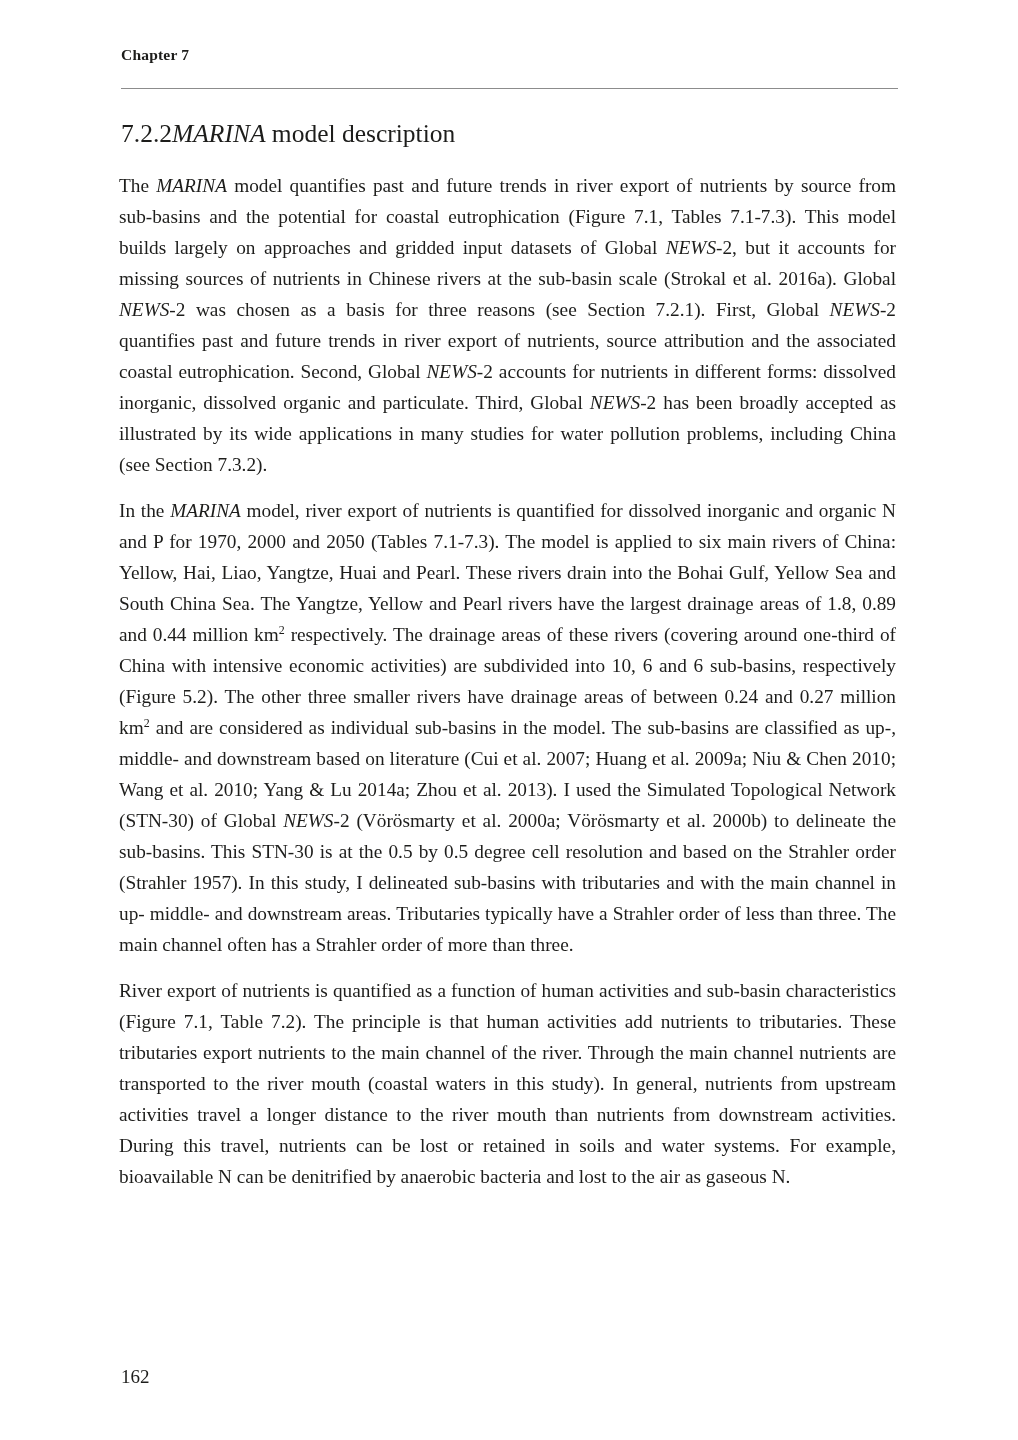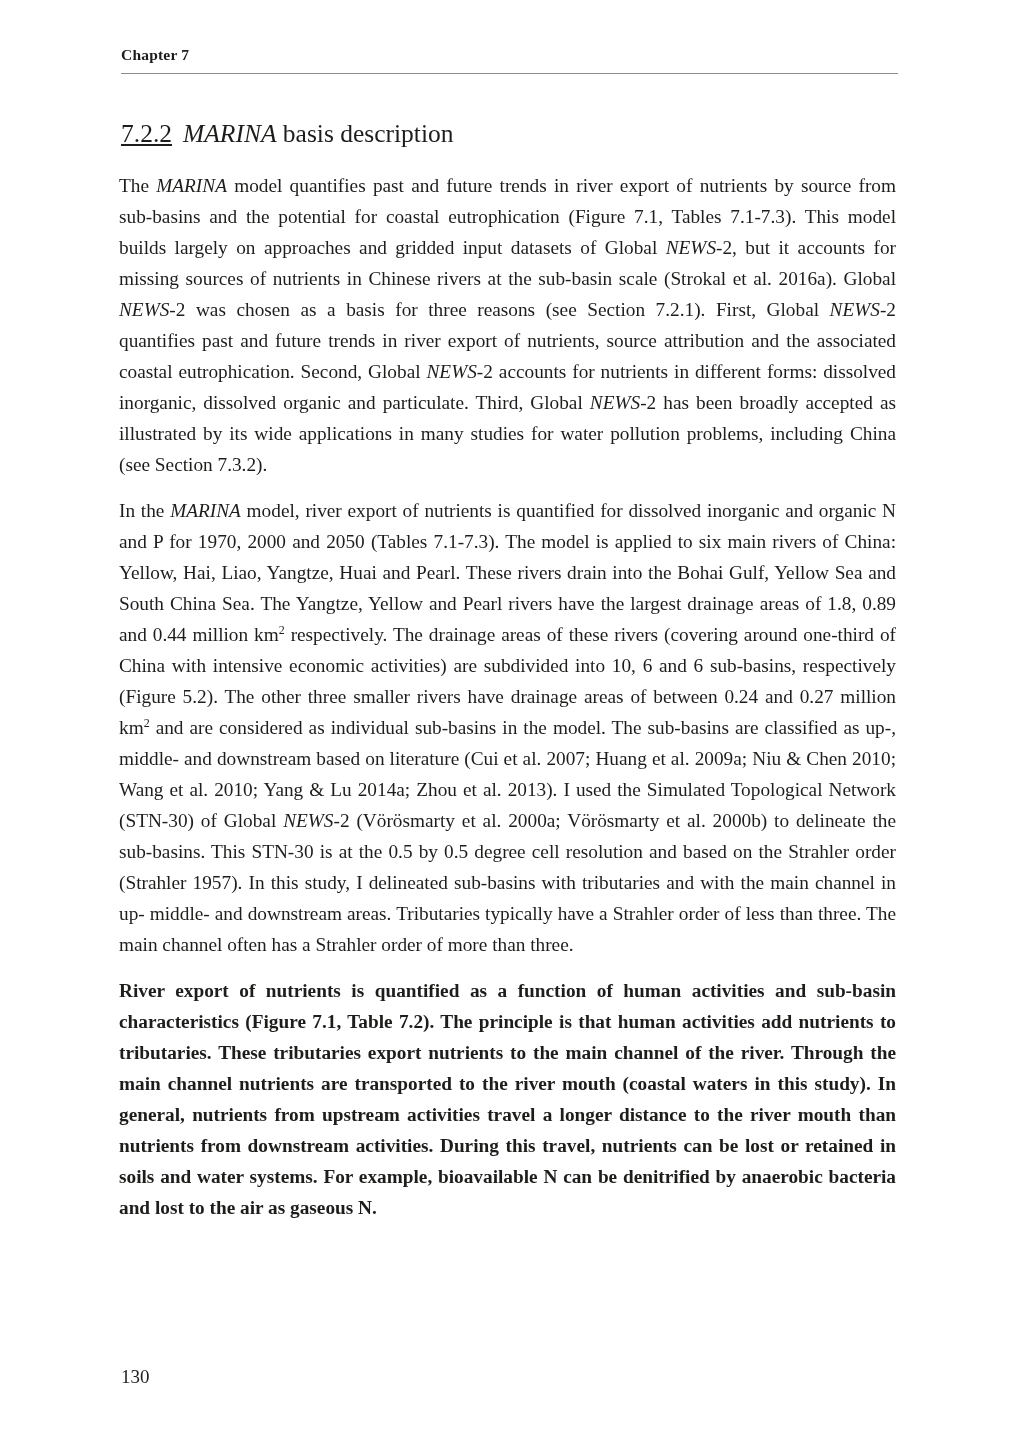--- a/index.html
+++ b/index.html
@@ -21,51 +21,48 @@
     background: #ffffff;
   }
   .chapter-header {
     position: absolute;
     left: 121px;
     top: 46px;
     width: 777px;
     font-size: 15.5px;
     font-weight: 700;
     letter-spacing: 0.2px;
-    padding-bottom: 9px;
+    padding-bottom: 24px;
     border-bottom: 1px solid #8c8c8c;
   }
   .section-heading {
     position: absolute;
     left: 121px;
     top: 119px;
     width: 777px;
     font-size: 25.5px;
     font-weight: 400;
     white-space: nowrap;
   }
   .section-heading .sec-num {
-    margin-right: 11px;
-    text-decoration: underline;
   }
   .body-text {
     position: absolute;
     left: 119px;
     top: 170px;
     width: 777px;
     font-size: 19.3px;
     line-height: 31px;
     text-align: justify;
   }
   .body-text p {
     margin: 0 0 15px 0;
   }
   .body-text p:last-child {
     margin-bottom: 8px;
-    font-weight: bold;
   }
   i { }
   sup {
     font-size: 0.62em;
     vertical-align: super;
     line-height: 0;
   }
   .page-number {
     position: absolute;
     left: 121px;
@@ -76,24 +73,24 @@
 </head>
 <body style="color: rgb(29, 29, 27); background: rgb(255, 255, 255);">
 
 <div class="page">
 
   <div class="chapter-header">
     <span>Chapter 7</span>
   </div>
 
   <div class="section-heading">
-    <span class="sec-num">7.2.2</span><span><i>MARINA</i><span> basis description</span></span>
+    <span class="sec-num">7.2.2</span><span><i>MARINA</i><span> model description</span></span>
   </div>
 
   <div class="body-text">
     <p><span>The </span><i>MARINA</i><span> model quantifies past and future trends in river export of nutrients by source from sub-basins and the potential for coastal eutrophication (Figure 7.1, Tables 7.1-7.3). This model builds largely on approaches and gridded input datasets of Global </span><i>NEWS</i><span>-2, but it accounts for missing sources of nutrients in Chinese rivers at the sub-basin scale (Strokal et al. 2016a). Global </span><i>NEWS</i><span>-2 was chosen as a basis for three reasons (see Section 7.2.1). First, Global </span><i>NEWS</i><span>-2 quantifies past and future trends in river export of nutrients, source attribution and the associated coastal eutrophication. Second, Global </span><i>NEWS</i><span>-2 accounts for nutrients in different forms: dissolved inorganic, dissolved organic and particulate. Third, Global </span><i>NEWS</i><span>-2 has been broadly accepted as illustrated by its wide applications in many studies for water pollution problems, including China (see Section 7.3.2).</span></p>
     <p><span>In the </span><i>MARINA</i><span> model, river export of nutrients is quantified for dissolved inorganic and organic N and P for 1970, 2000 and 2050 (Tables 7.1-7.3). The model is applied to six main rivers of China: Yellow, Hai, Liao, Yangtze, Huai and Pearl. These rivers drain into the Bohai Gulf, Yellow Sea and South China Sea. The Yangtze, Yellow and Pearl rivers have the largest drainage areas of 1.8, 0.89 and 0.44 million km</span><sup>2</sup><span> respectively. The drainage areas of these rivers (covering around one-third of China with intensive economic activities) are subdivided into 10, 6 and 6 sub-basins, respectively (Figure 5.2). The other three smaller rivers have drainage areas of between 0.24 and 0.27 million km</span><sup>2</sup><span> and are considered as individual sub-basins in the model. The sub-basins are classified as up-, middle- and downstream based on literature (Cui et al. 2007; Huang et al. 2009a; Niu &amp; Chen 2010; Wang et al. 2010; Yang &amp; Lu 2014a; Zhou et al. 2013). I used the Simulated Topological Network (STN-30) of Global </span><i>NEWS</i><span>-2 (Vörösmarty et al. 2000a; Vörösmarty et al. 2000b) to delineate the sub-basins. This STN-30 is at the 0.5 by 0.5 degree cell resolution and based on the Strahler order (Strahler 1957). In this study, I delineated sub-basins with tributaries and with the main channel in up- middle- and downstream areas. Tributaries typically have a Strahler order of less than three. The main channel often has a Strahler order of more than three.</span></p>
     <p><span>River export of nutrients is quantified as a function of human activities and sub-basin characteristics (Figure 7.1, Table 7.2). The principle is that human activities add nutrients to tributaries. These tributaries export nutrients to the main channel of the river. Through the main channel nutrients are transported to the river mouth (coastal waters in this study). In general, nutrients from upstream activities travel a longer distance to the river mouth than nutrients from downstream activities. During this travel, nutrients can be lost or retained in soils and water systems. For example, bioavailable N can be denitrified by anaerobic bacteria and lost to the air as gaseous N.</span></p>
   </div>
 
-  <div class="page-number">130</div>
+  <div class="page-number">162</div>
 
 </div>
 
 </body></html>

